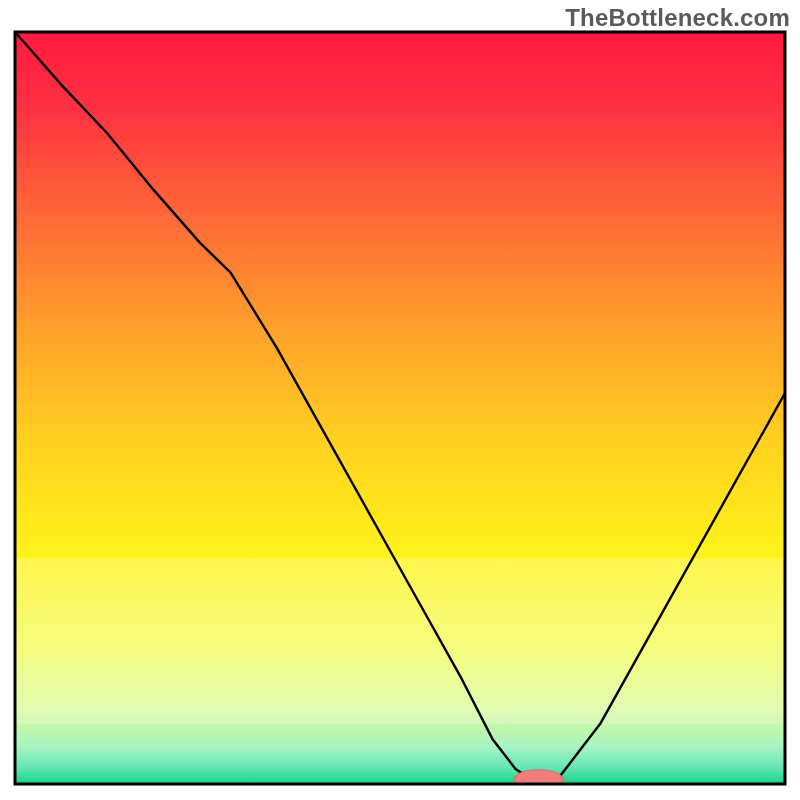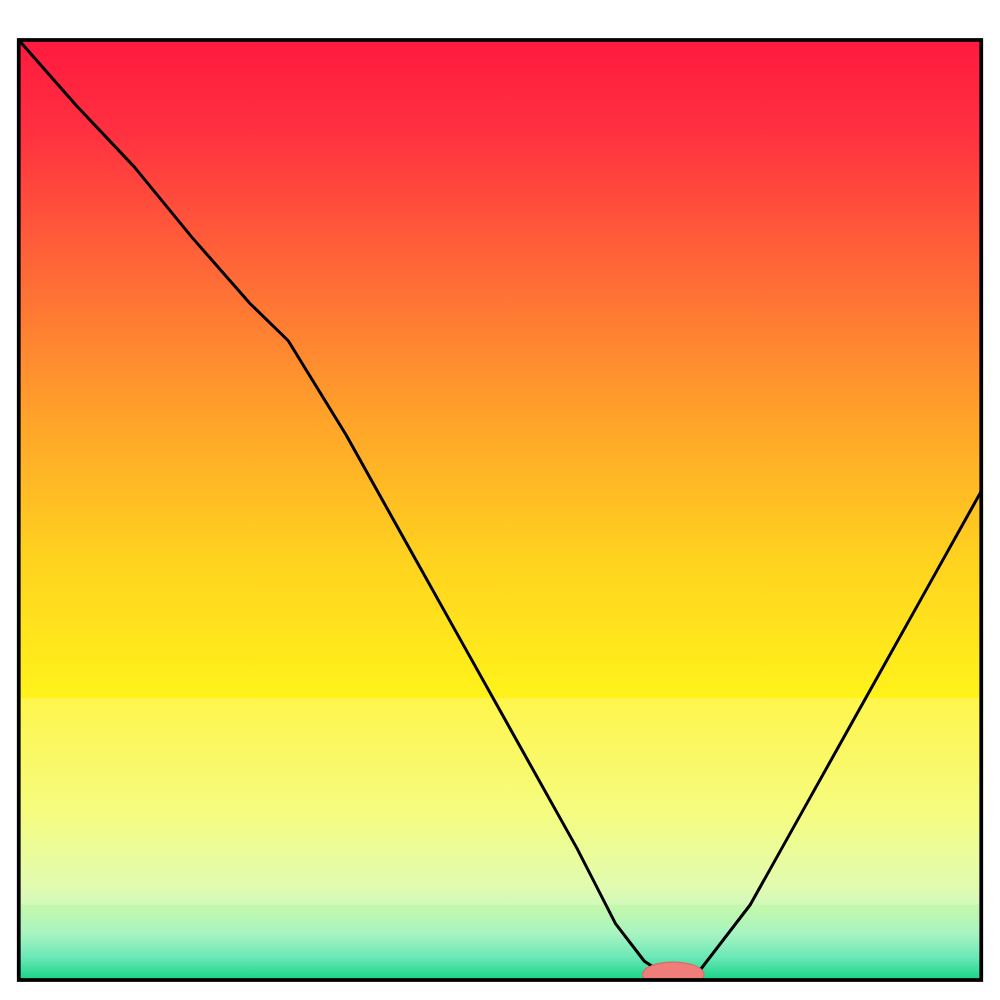--- a/index.html
+++ b/index.html
@@ -31,20 +31,21 @@
     left: 0;
     top: 0;
     width: 800px;
     height: 800px;
   }
 </style>
 </head>
 <body>
 
 <div class="stage">
+  <div class="watermark">TheBottleneck.com</div>
 
   <svg class="chart" viewBox="0 0 800 800">
     <defs>
       <linearGradient id="bg-grad" x1="0" y1="0" x2="0" y2="1">
           <stop offset="0.00%" stop-color="#ff1a3f"></stop>
           <stop offset="10.00%" stop-color="#ff3140"></stop>
           <stop offset="25.00%" stop-color="#ff6a37"></stop>
           <stop offset="40.00%" stop-color="#ffa22a"></stop>
           <stop offset="55.00%" stop-color="#ffd21f"></stop>
           <stop offset="70.00%" stop-color="#fff31a"></stop>

